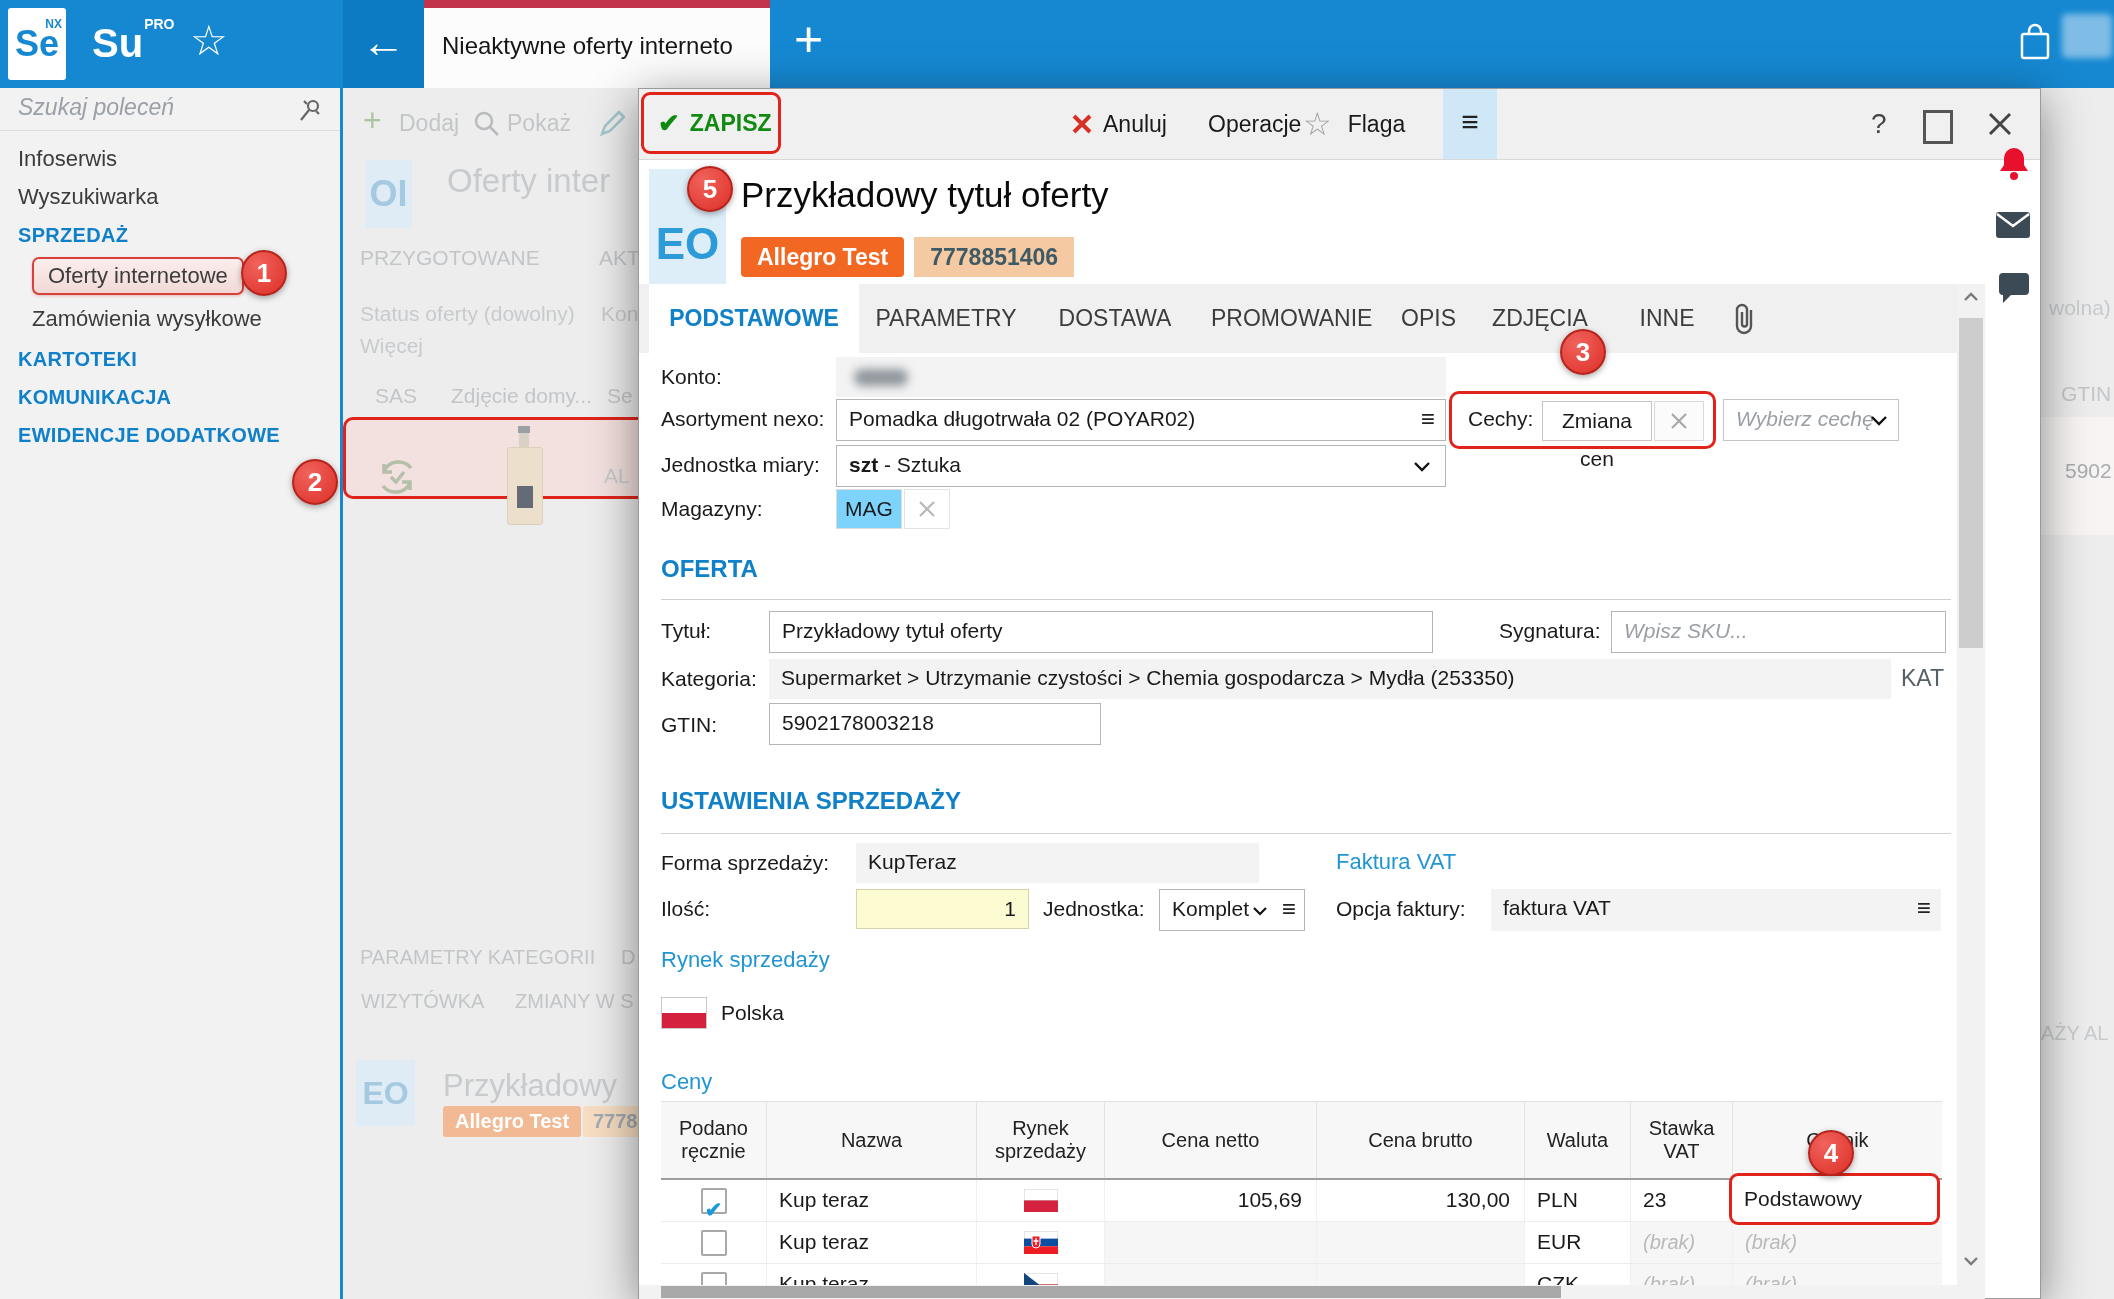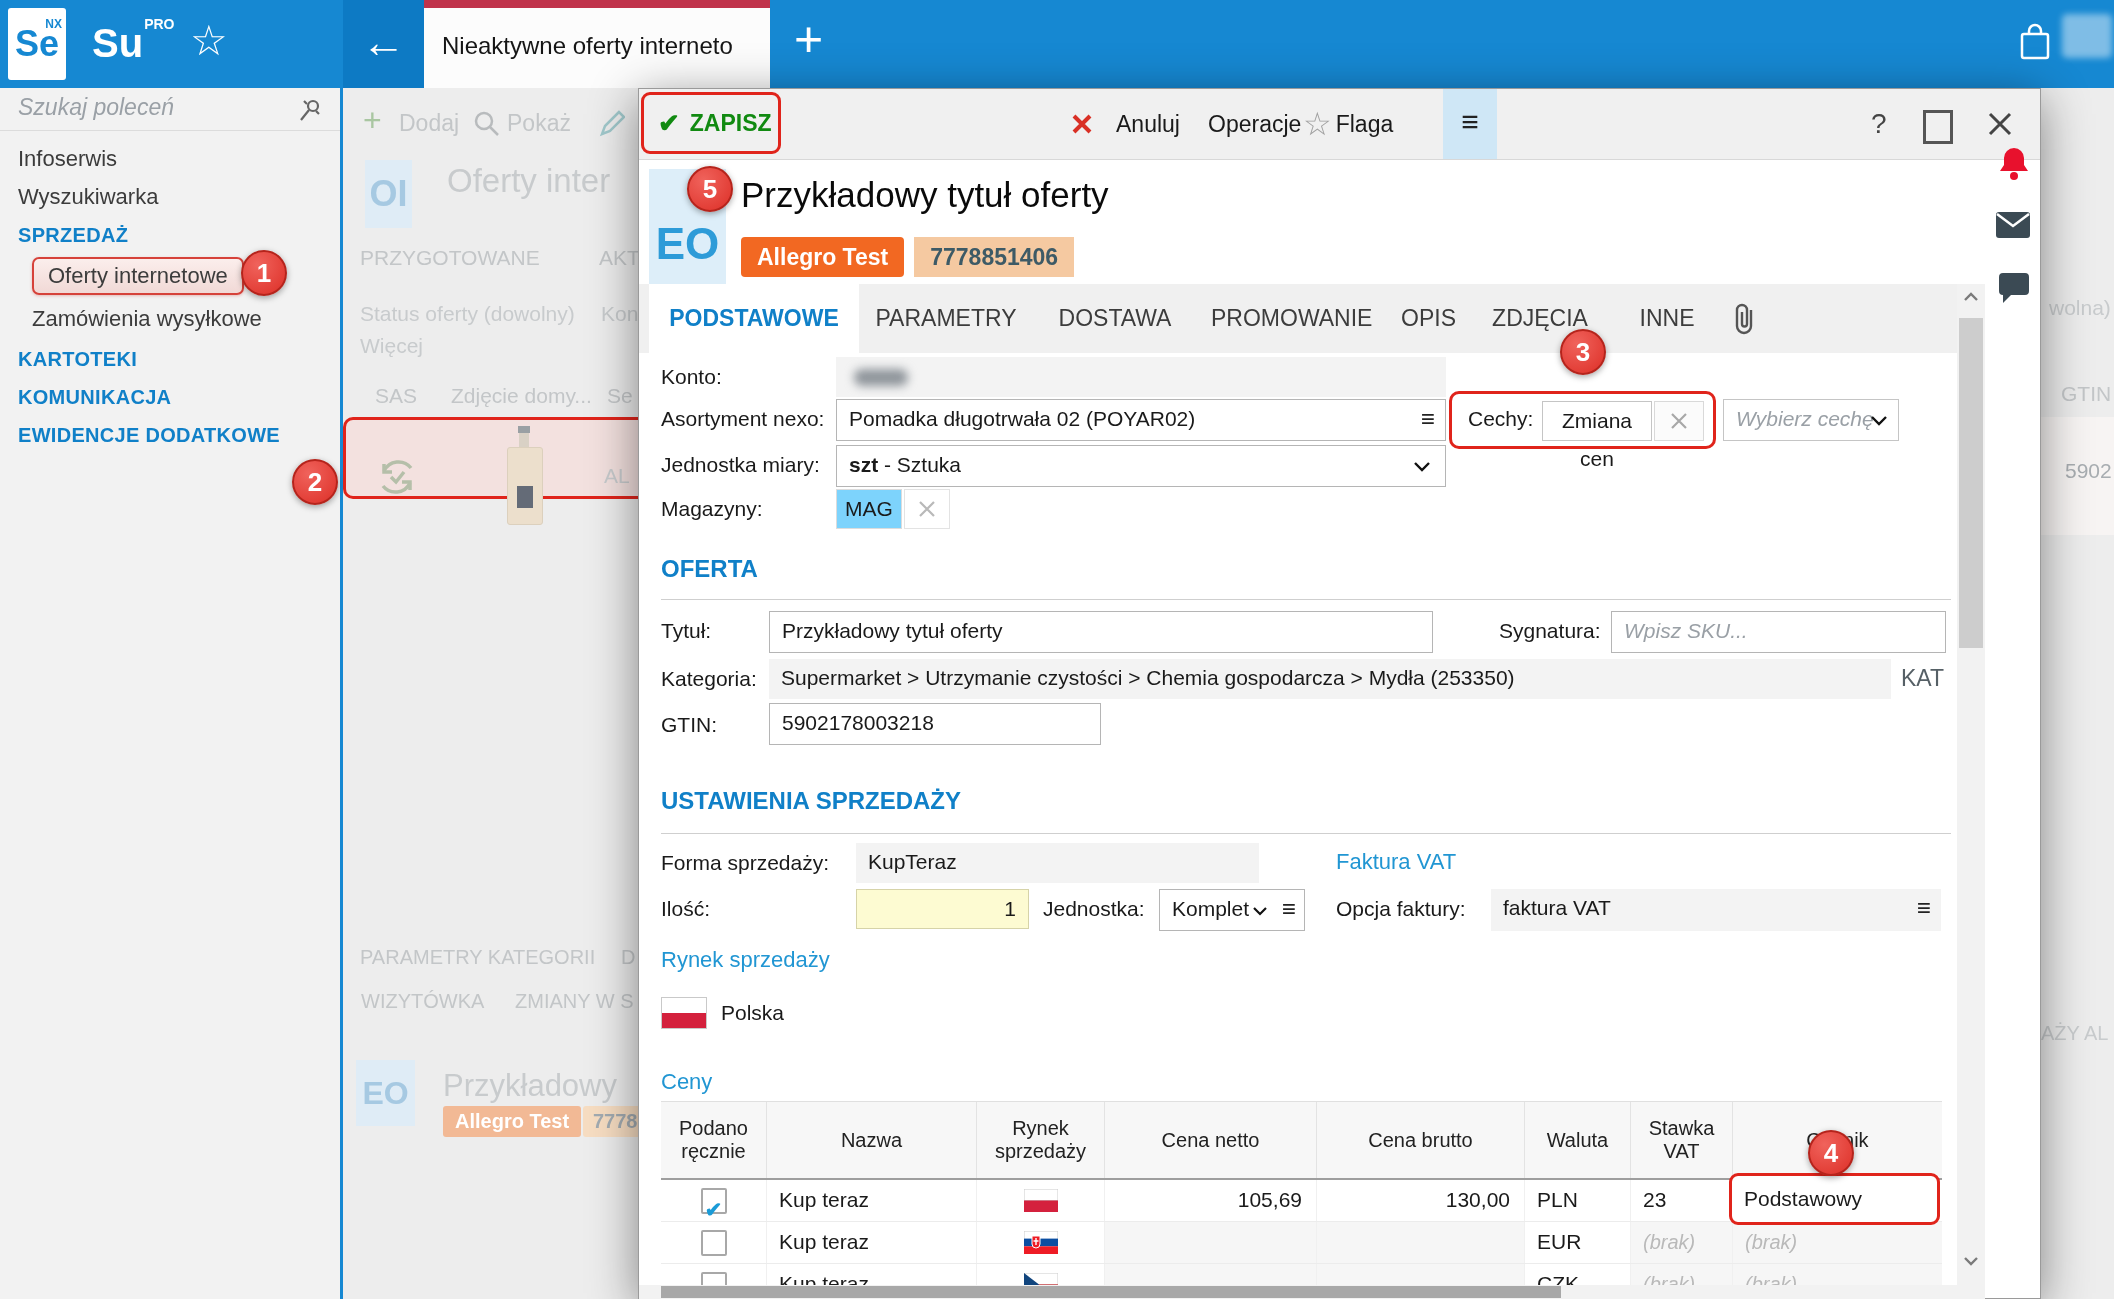--- a/index.html
+++ b/index.html
@@ -191,28 +191,28 @@
   <div class="dialog">
     <div class="dlg-toolbar">
       <div class="save-box">
         <span class="green" style="font-size:26px;margin-left:14px">✔</span>
         <span class="green" style="margin-left:10px;font-size:23px">ZAPISZ</span>
       </div>
       <div class="tbtn" style="left:432px">
         <svg width="22" height="22" viewBox="0 0 22 22">
             <path d="M3 3 L19 19 M19 3 L3 19" stroke="#d93025" stroke-width="4"></path>
           </svg>
-        <span style="margin-left:23px">Anuluj</span>
+        <span style="margin-left:10px">Anuluj</span>
       </div>
       <div class="tbtn" style="left:569px">
           <span>Operacje</span>
         </div>
       <div class="tbtn" style="left:664px">
         <span style="font-size:32px;color:#a0a0a0">☆</span>
-        <span style="margin-left:4px">Flaga</span>
+        <span style="margin-left:16px">Flaga</span>
       </div>
       <div class="menu-block"><span>≡</span></div>
       <div class="tbtn" style="left:1232px;font-size:28px;color:#444">
           <span>?</span>
         </div>
       <div class="max-btn"></div>
       <svg class="abs" style="left:1348px;top:22px" width="26" height="26" viewBox="0 0 26 26">
           <path d="M3 3 L23 23 M23 3 L3 23" stroke="#444" stroke-width="3"></path>
         </svg>
     </div>

